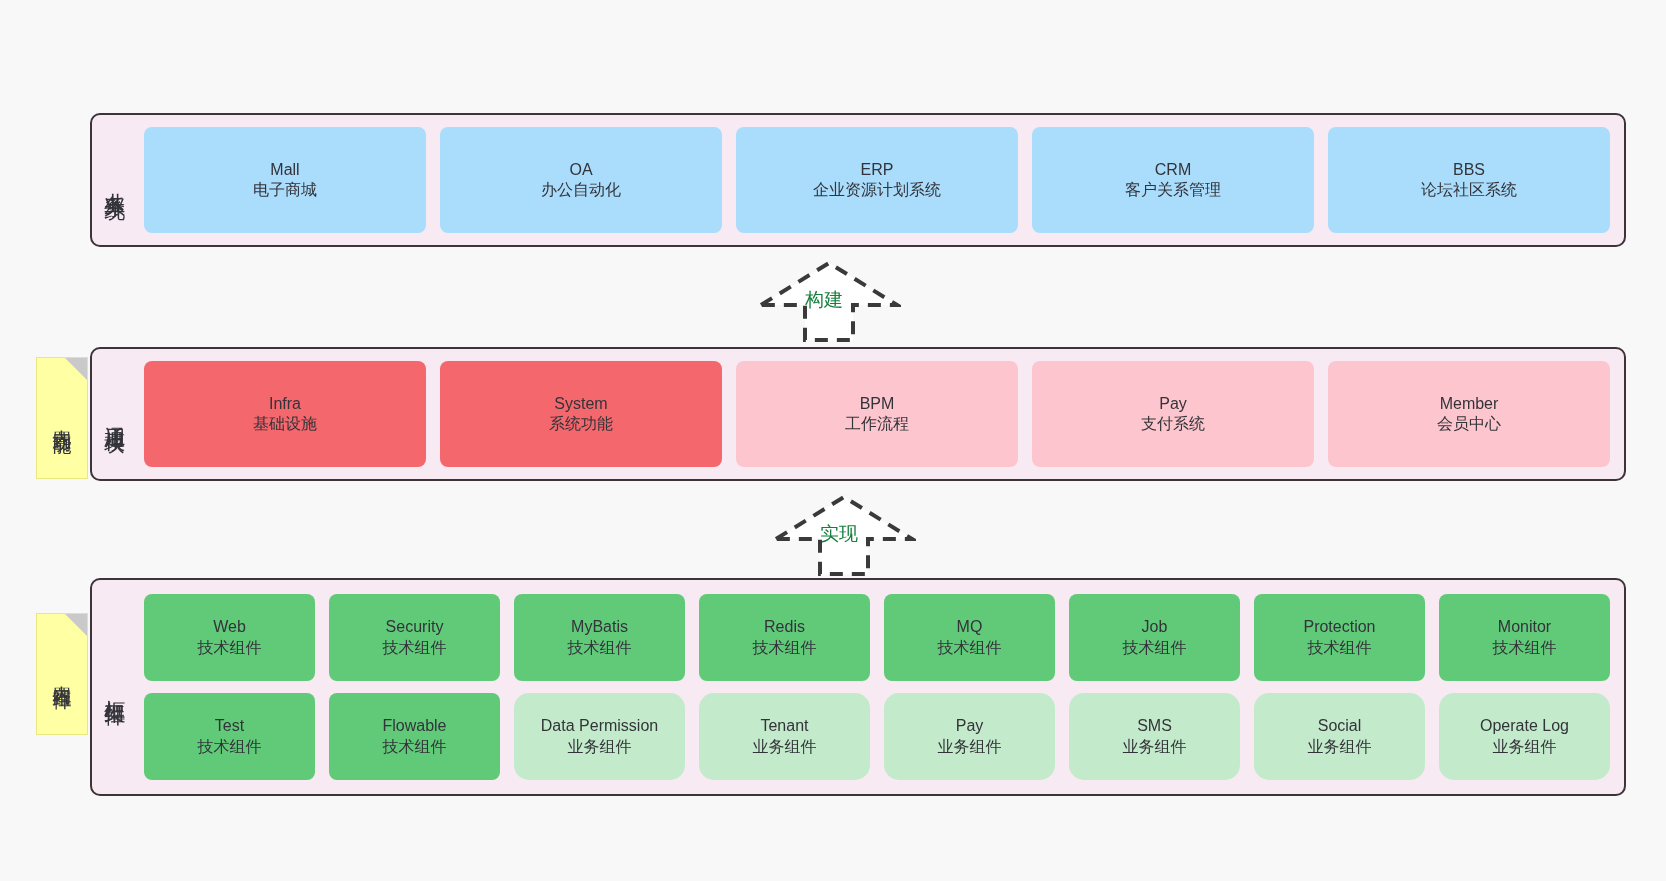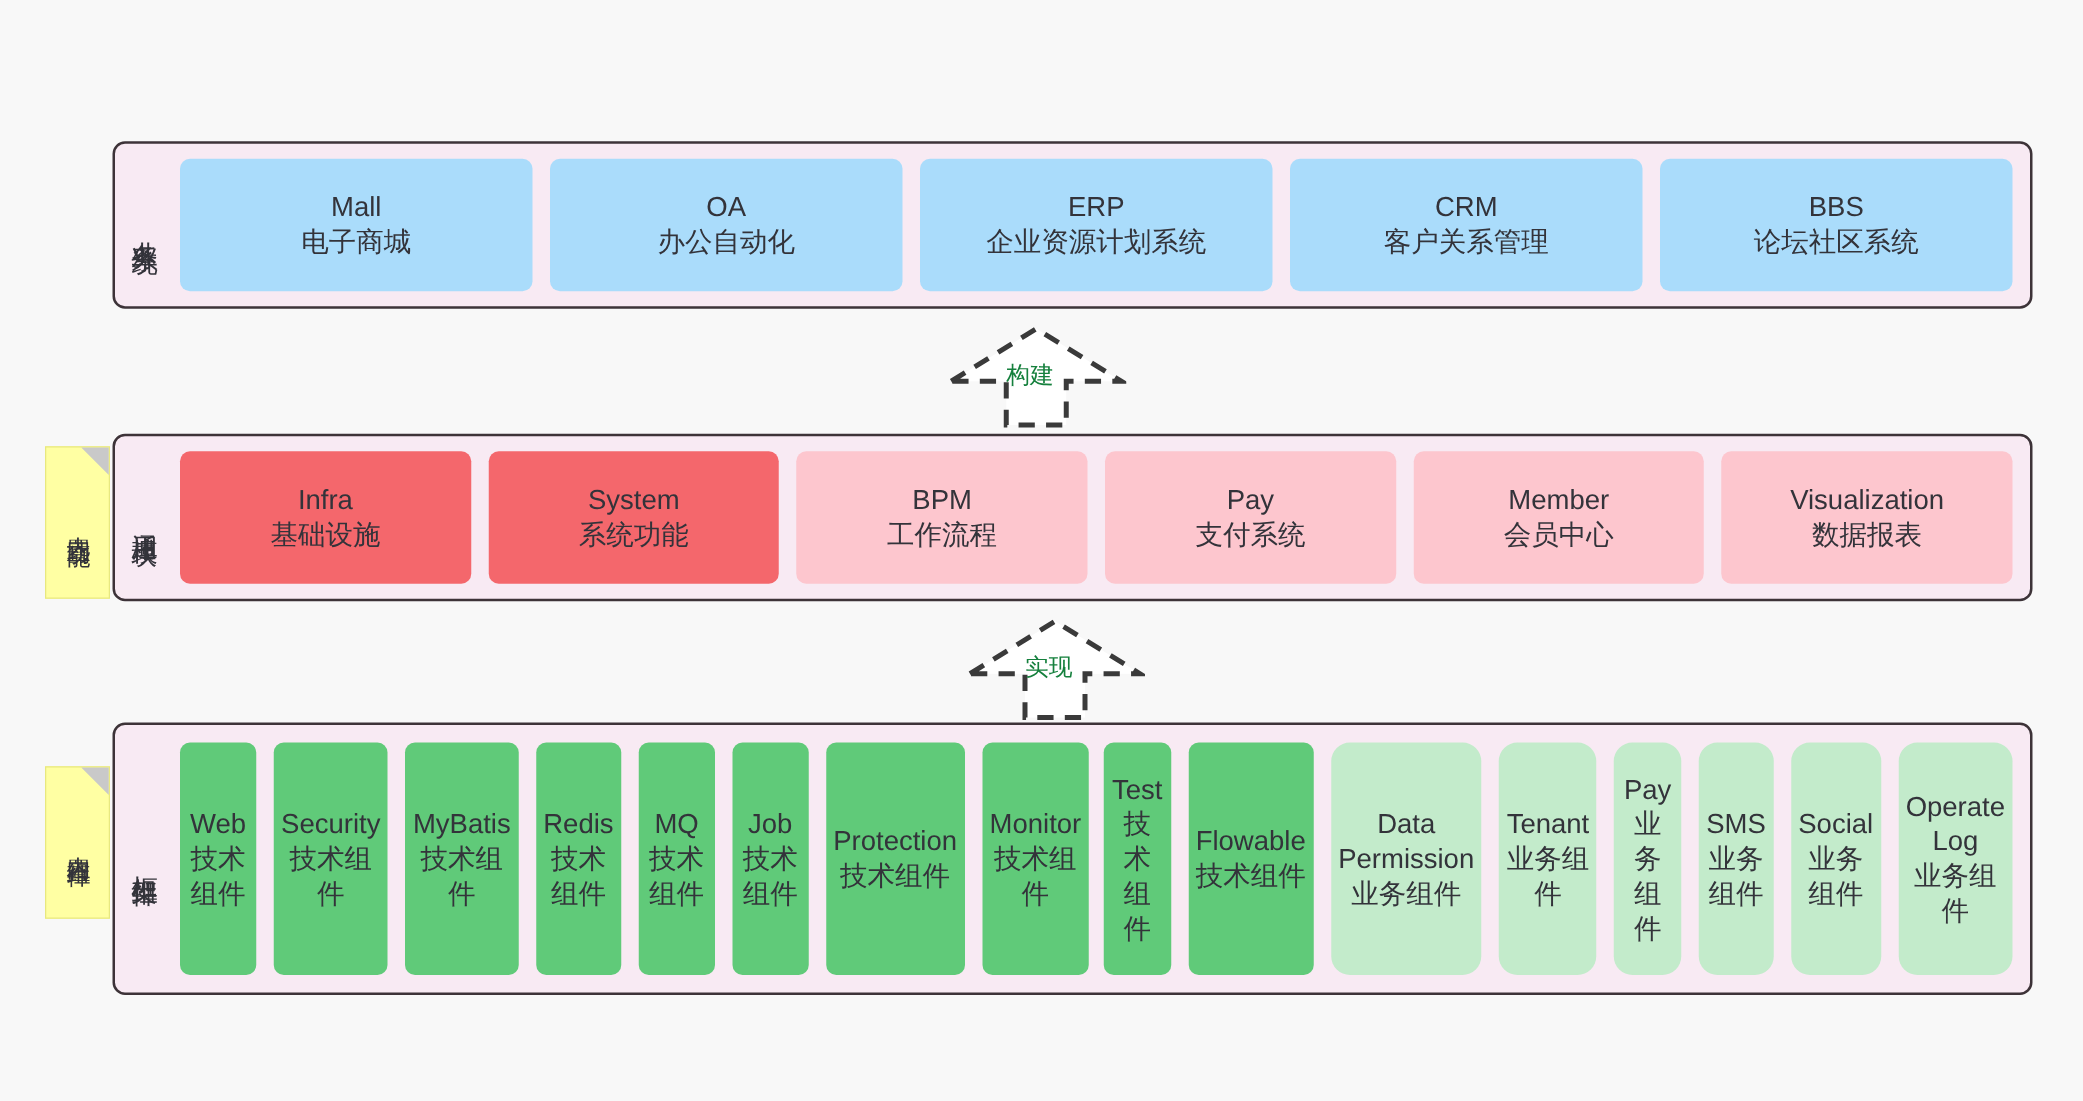--- a/index.html
+++ b/index.html
@@ -56,21 +56,21 @@
     flex: 1 1 auto;
     display: flex;
     flex-direction: row;
     align-items: stretch;
     justify-content: space-between;
     padding: 12px 14px 12px 6px;
     gap: 14px;
   }
 
   .cards.two-row {
-    flex-direction: row;
+    flex-direction: column;
     gap: 12px;
     padding: 14px 14px 14px 6px;
   }
   .card-row {
     display: flex;
     flex-direction: row;
     justify-content: space-between;
     gap: 14px;
     flex: 1 1 0;
   }
@@ -78,21 +78,21 @@
   .card {
     flex: 1 1 0;
     box-sizing: border-box;
     border-radius: 8px;
     display: flex;
     flex-direction: column;
     align-items: center;
     justify-content: center;
     text-align: center;
     color: #33333a;
-    font-size: 22px;
+    font-size: 16px;
     line-height: 1.26;
     padding: 4px 6px;
   }
   .card .c-en { display: block; }
   .card .c-cn { display: block; }
 
   
   .card.blue       { background: #aadcfb; }
   .card.red        { background: #f4676c; }
   .card.pink       { background: #fdc6ce; }
@@ -198,24 +198,20 @@
         <span class="c-cn">工作流程</span>
       </div>
       <div class="card pink">
         <span class="c-en">Pay</span>
         <span class="c-cn">支付系统</span>
       </div>
       <div class="card pink">
         <span class="c-en">Member</span>
         <span class="c-cn">会员中心</span>
       </div>
-      <div class="card pink">
-        <span class="c-en">Visualization</span>
-        <span class="c-cn">数据报表</span>
-      </div>
     </div>
   </div>
 
   <div class="uml-arrow" id="arrow-implement" style="left:772px; top:492px; width:144px; height:86px;">
     <svg width="144" height="86" viewBox="0 0 144 86">
       <path d="M 4 47 L 72 5 L 140 47 L 96 47 L 96 82 L 48 82 L 48 47 Z" fill="#ffffff" stroke="#3a3a3a" stroke-width="4" stroke-dasharray="13,9" stroke-linejoin="miter"></path>
     </svg>
     <span class="lbl" style="left:48px; top:29px;">实现</span>
   </div>
 

